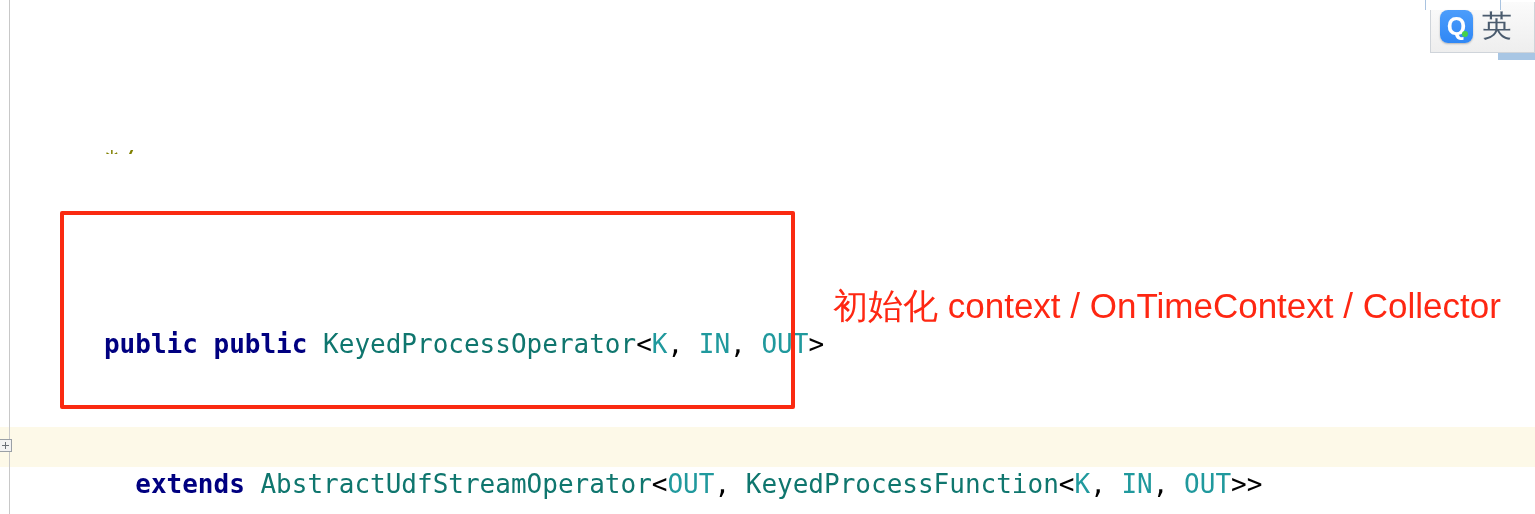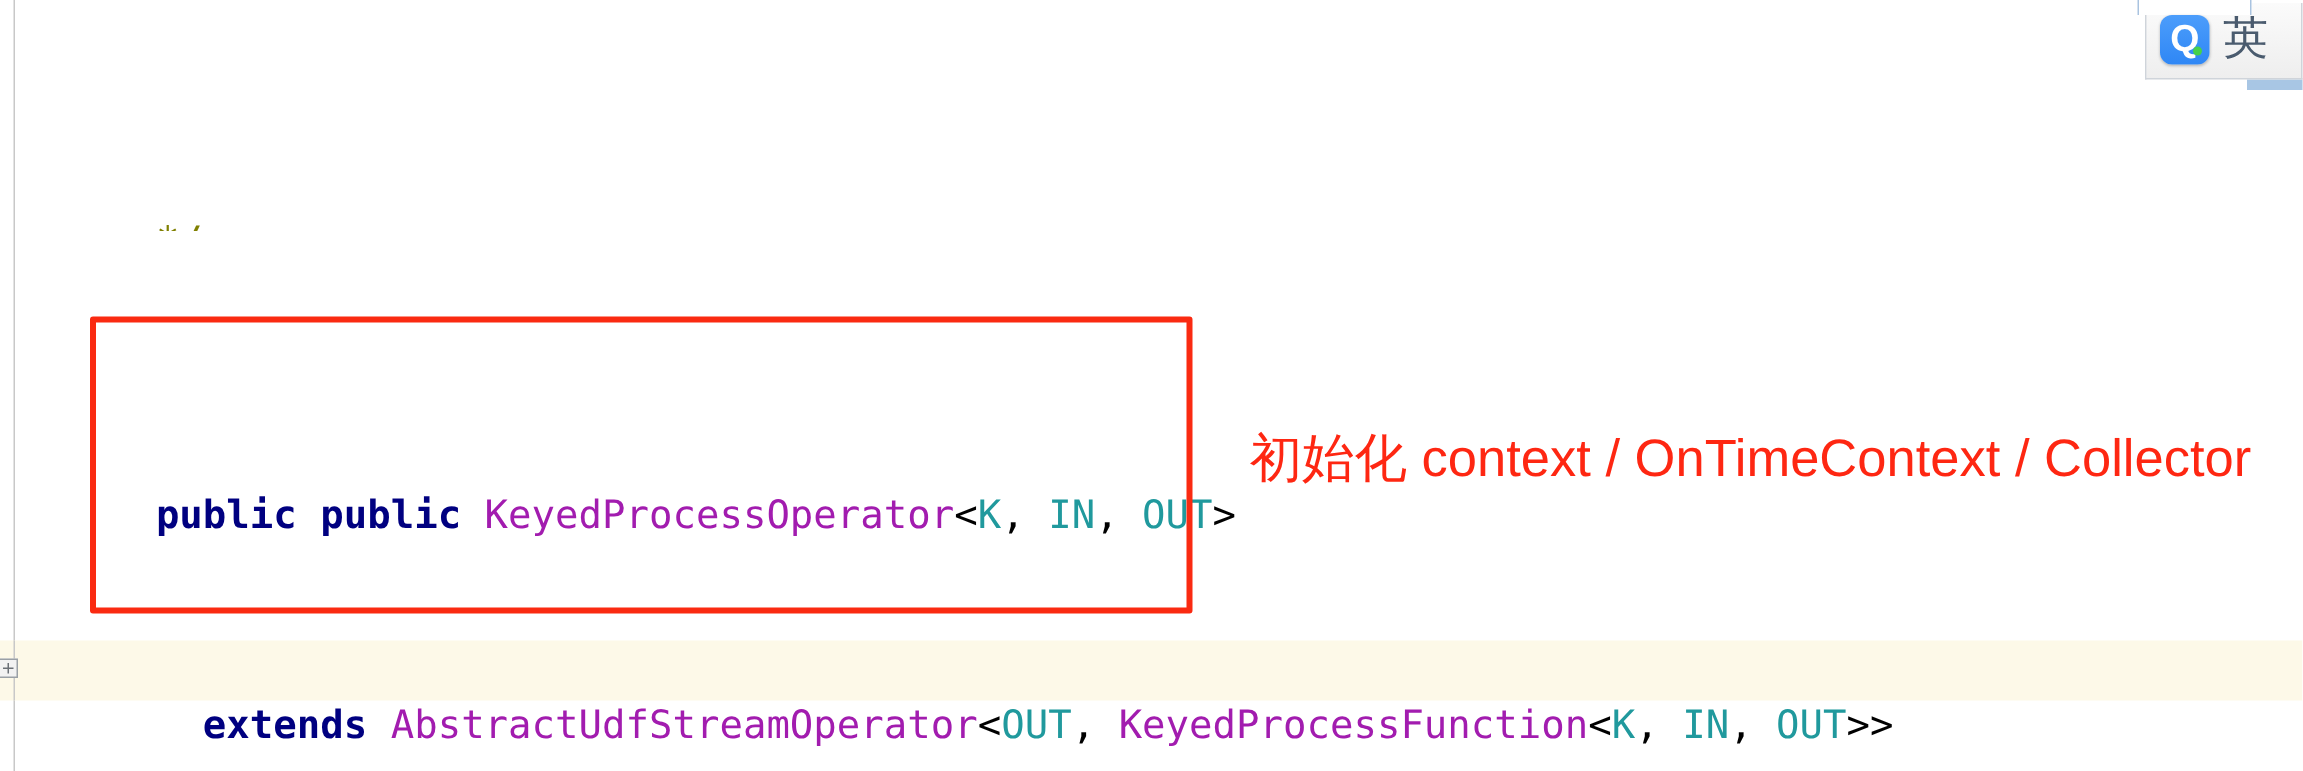--- a/index.html
+++ b/index.html
@@ -59,21 +59,21 @@
     font-size:26px;
     line-height:35px;
     white-space:pre;
     color:#000000;
     letter-spacing:0px;
   }
   .line{height:35px;}
 
   
   .kw{color:#000080;font-weight:bold;}
-  .type{color:#a21caf;}
+  .type{color:#0f766e;}
   .gen{color:#20999d;}
   .pun{color:#000000;}
   .cmt{color:#808000;}
 
   
   #red-box{
     position:absolute;
     left:60px;top:211px;
     width:735px;height:198px;
     border:4px solid #fa2a11;

